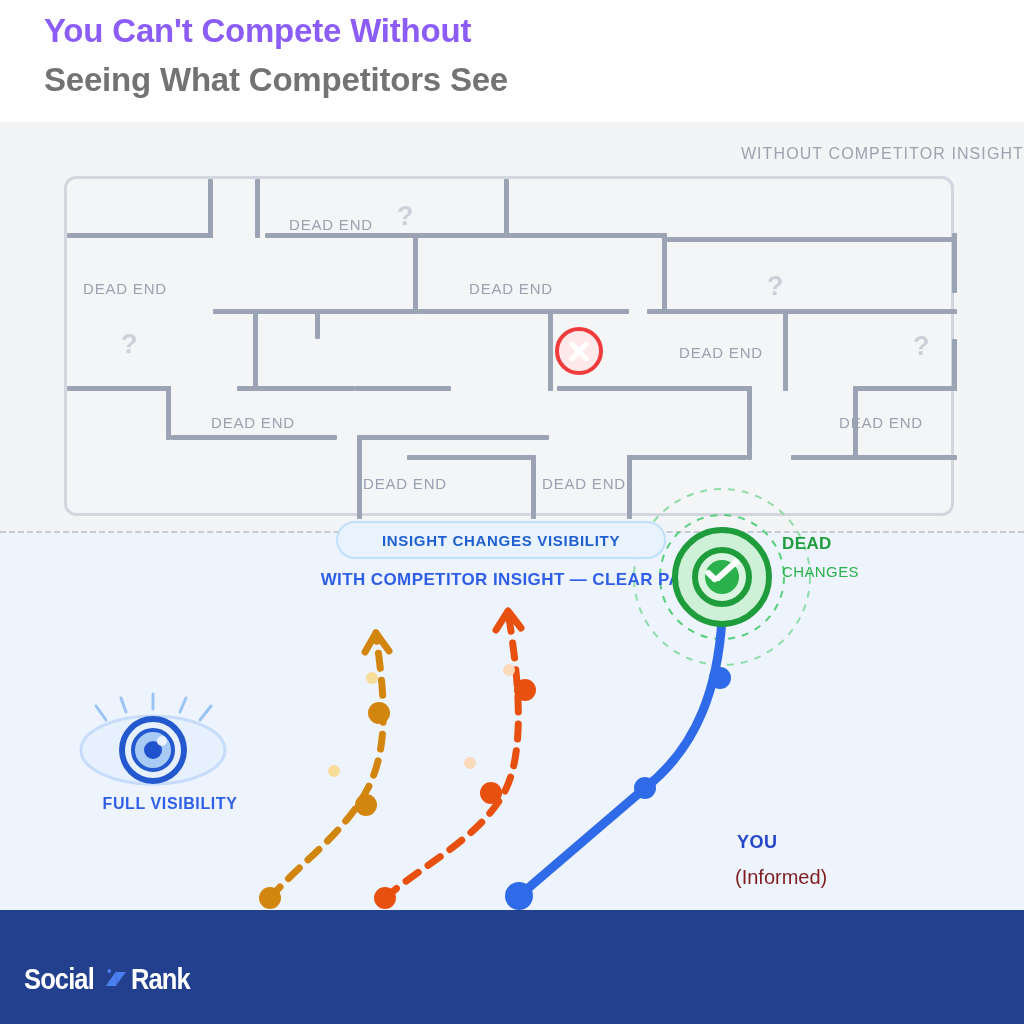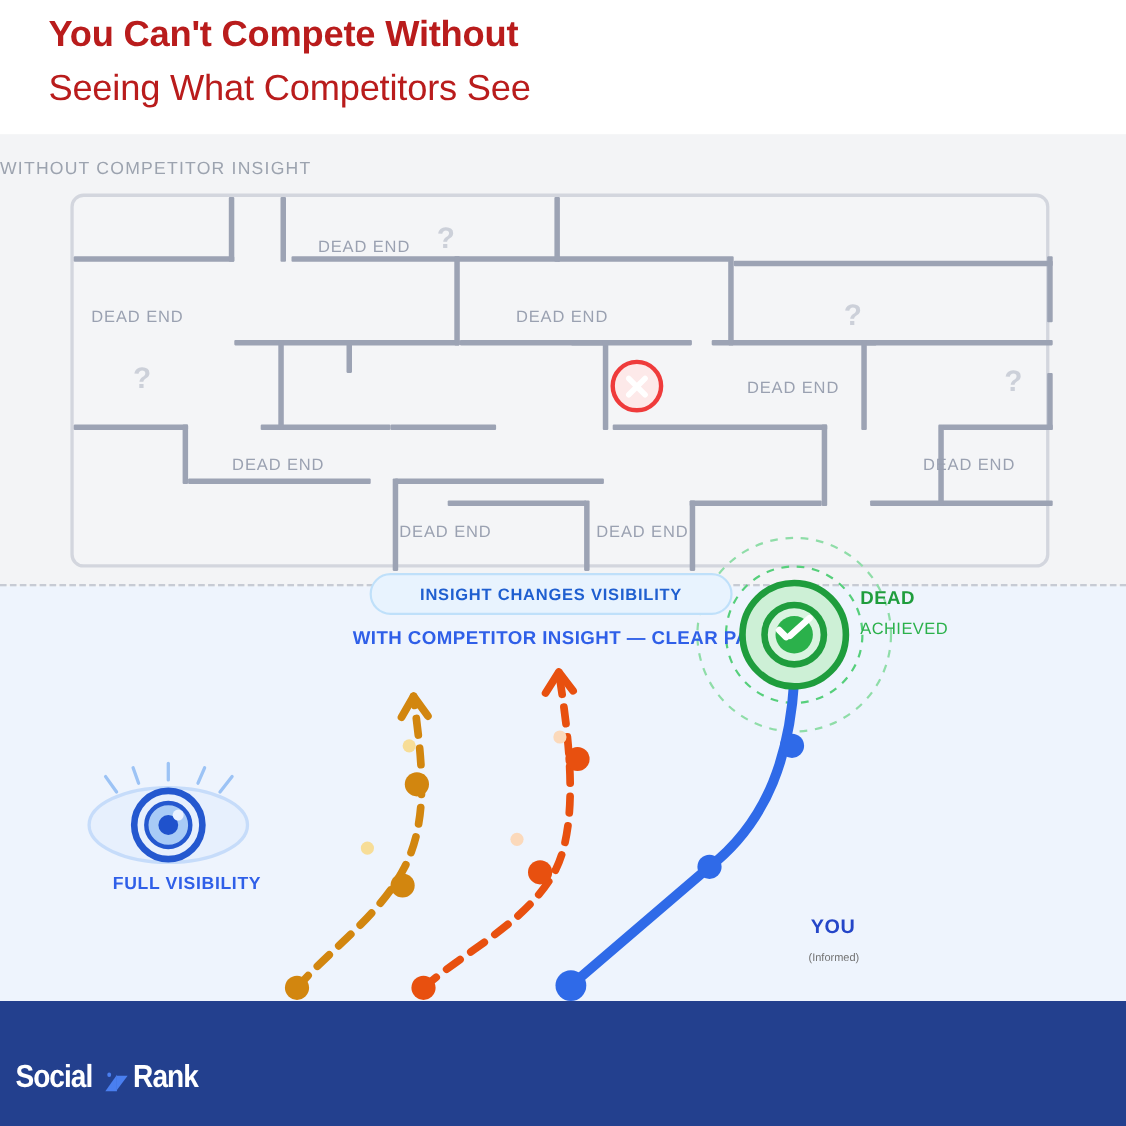--- a/index.html
+++ b/index.html
@@ -6,26 +6,26 @@
   body{
     width:1024px;height:1024px;
     background:#ffffff;
     font-family:"Liberation Sans", sans-serif;
     overflow:hidden;
   }
   .page{position:relative;width:1024px;height:1024px;overflow:hidden;}
 
   
   .header{position:absolute;left:0;top:0;width:1024px;height:122px;background:#ffffff;}
-  .title-1{position:absolute;left:44px;top:12px;font-size:33px;font-weight:bold;color:#b91c1c;letter-spacing:-0.2px;white-space:nowrap;}
-  .title-2{position:absolute;left:44px;top:61px;font-size:33px;font-weight:normal;color:#b91c1c;letter-spacing:-0.2px;white-space:nowrap;}
+  .title-1{position:absolute;left:44px;top:12px;font-size:33px;font-weight:bold;color:#8b5cf6;letter-spacing:-0.2px;white-space:nowrap;}
+  .title-2{position:absolute;left:44px;top:61px;font-size:33px;font-weight:bold;color:#737373;letter-spacing:-0.2px;white-space:nowrap;}
 
   
   .band-top{position:absolute;left:0;top:122px;width:1024px;height:411px;background:#f3f4f6;}
-  .maze-caption{position:absolute;left:0;top:145px;width:1024px;text-align:left;
+  .maze-caption{position:absolute;left:0;top:145px;width:1024px;text-align:right;
     font-size:16px;letter-spacing:1.1px;color:#9ca3af;}
   .maze-box{position:absolute;left:64px;top:176px;width:890px;height:340px;
     background:#f4f5f7;border:3px solid #d3d6de;border-radius:12px;box-sizing:border-box;}
   .wall{position:absolute;background:#9ca3b4;border-radius:1px;}
   .dead{position:absolute;font-size:15px;letter-spacing:.8px;color:#9aa1b1;white-space:nowrap;}
   .qm{position:absolute;font-size:27px;font-weight:bold;color:#ccd0d9;}
 
   .xmark{position:absolute;width:48px;height:48px;border-radius:50%;
      background:#fde9e9;border:4px solid #ef3b3b;box-sizing:border-box;}
   .xmark i{position:absolute;left:50%;top:50%;width:26px;height:5px;background:#ffffff;border-radius:3px;margin:-2.5px 0 0 -13px;}
@@ -60,29 +60,29 @@
   .goal-check i.l{left:10px;top:6px;width:30px;height:6px;transform:rotate(-42deg);}
   .goal-label{position:absolute;left:782px;top:534px;font-size:17px;font-weight:bold;color:#1f9d3d;letter-spacing:.4px;}
   .goal-sub{position:absolute;left:782px;top:563px;font-size:15px;color:#2bb14b;letter-spacing:.4px;}
 
   
   .eye-wrap{position:absolute;left:78px;top:698px;width:150px;height:90px;}
   .eye-label{position:absolute;left:0;top:795px;width:340px;text-align:center;
     font-size:16px;font-weight:bold;letter-spacing:.6px;color:#2f5fe8;}
 
   .you-label{position:absolute;left:737px;top:832px;font-size:18px;font-weight:bold;color:#2546c8;letter-spacing:.5px;}
-  .you-sub{position:absolute;left:735px;top:866px;font-size:10px;color:#737373;}
+  .you-sub{position:absolute;left:735px;top:866px;font-size:20px;color:#7f1d1d;}
 
   
   .footer{position:absolute;left:0;top:910px;width:1024px;height:114px;background:#23408e;}
   .footer-title{position:absolute;left:0;top:28px;width:1024px;text-align:center;
      font-size:21px;font-weight:bold;color:#ffffff;letter-spacing:.4px;}
   .footer-url{position:absolute;left:0;top:75px;width:1024px;text-align:center;
      font-size:16px;color:#7fa7e8;}
-  .logo{position:absolute;left:14px;top:962px;height:34px;display:flex;align-items:flex-end;}
+  .logo{position:absolute;left:24px;top:962px;height:34px;display:flex;align-items:center;}
   .logo span{font-size:29px;font-weight:bold;color:#ffffff;letter-spacing:-1px;
      transform:scaleX(.88);transform-origin:left center;font-family:"Liberation Sans",sans-serif;}
   .logo .mark{width:26px;height:22px;margin:0 1px;position:relative;}
   svg{display:block;overflow:visible;}
 </style>
 </head>
 <body>
 
 <div class="page">
 
@@ -192,21 +192,21 @@
   <div class="goal-wrap">
     <div class="goal-ring-out"></div>
     <div class="goal-ring-mid"></div>
     <div class="goal-core"></div>
     <div class="goal-check">
         <i class="s"></i>
         <i class="l"></i>
       </div>
   </div>
   <div class="goal-label">DEAD</div>
-  <div class="goal-sub">ACHIEVED</div>
+  <div class="goal-sub">CHANGES</div>
 
   <div class="eye-wrap">
     <svg width="150" height="90" viewBox="0 0 150 90">
       <ellipse cx="75" cy="52" rx="72" ry="34" fill="#e7f0fd" stroke="#c6dcfa" stroke-width="3"></ellipse>
       <g stroke="#9cc3f5" stroke-width="3" stroke-linecap="round">
         <line x1="28" y1="22" x2="18" y2="8"></line>
         <line x1="48" y1="14" x2="43" y2="0"></line>
         <line x1="75" y1="11" x2="75" y2="-4"></line>
         <line x1="102" y1="14" x2="108" y2="0"></line>
         <line x1="122" y1="22" x2="133" y2="8"></line>

